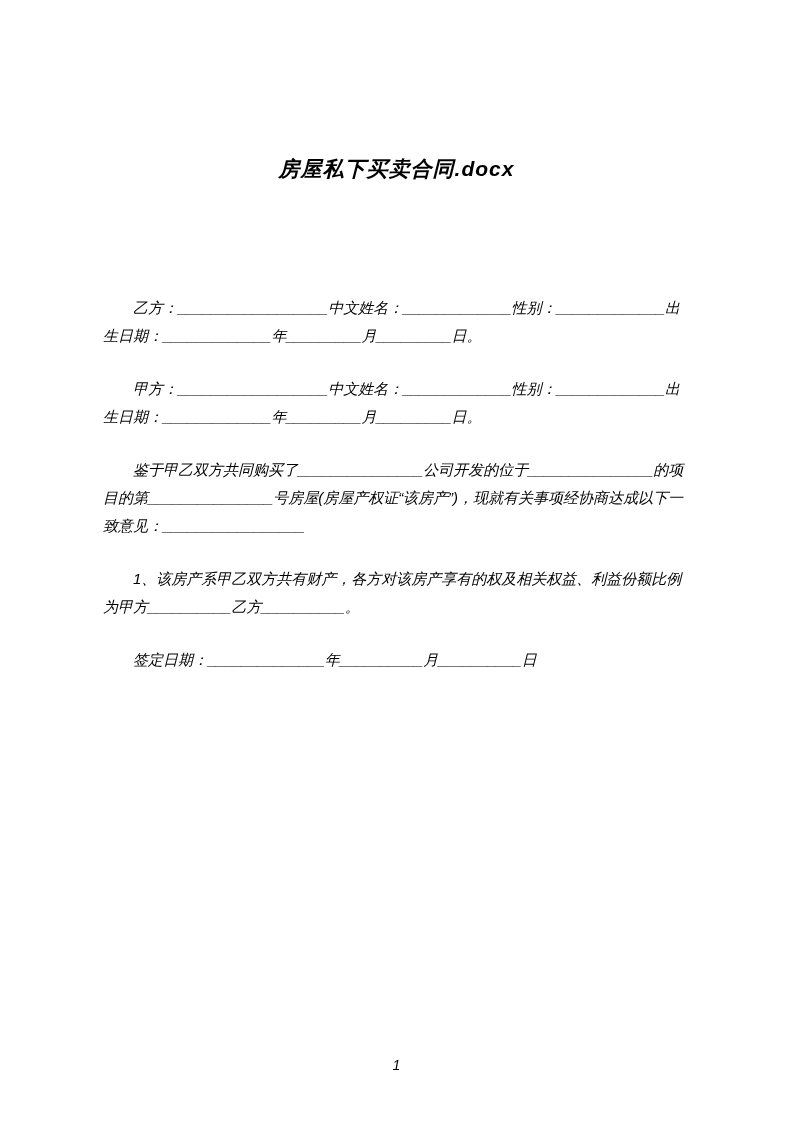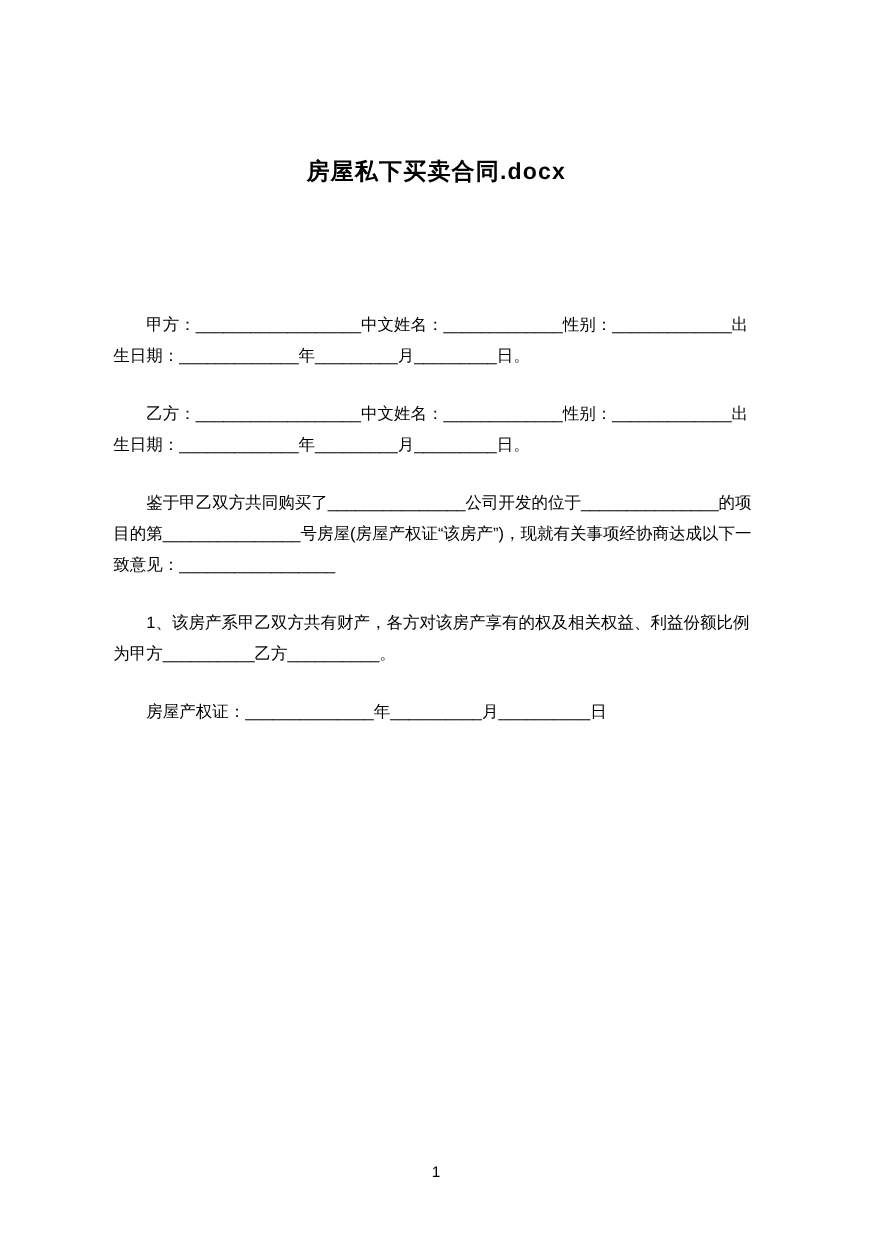--- a/index.html
+++ b/index.html
@@ -14,21 +14,22 @@
     color: #000000;
     position: relative;
     overflow: hidden;
   }
   .page {
     position: relative;
     width: 793px;
     height: 1122px;
     background: #ffffff;
     box-sizing: border-box;
-    padding: 4px 103px;
+    padding: 16px 103px;
+    font-style: italic;
   }
   .doc-title {
     margin: 0;
     padding-top: 138px;
     font-size: 21px;
     line-height: 30px;
     font-weight: bold;
     text-align: center;
     letter-spacing: 1px;
   }
@@ -55,22 +56,22 @@
   }
 </style>
 </head>
 <body>
 
 <div class="page">
 
   <h1 class="doc-title">房屋私下买卖合同.docx</h1>
 
   <div class="doc-body">
+    <p class="para">乙方：__________________中文姓名：_____________性别：_____________出生日期：_____________年_________月_________日。</p>
     <p class="para">甲方：__________________中文姓名：_____________性别：_____________出生日期：_____________年_________月_________日。</p>
-    <p class="para">乙方：__________________中文姓名：_____________性别：_____________出生日期：_____________年_________月_________日。</p>
     <p class="para">鉴于甲乙双方共同购买了_______________公司开发的位于_______________的项目的第_______________号房屋(房屋产权证“该房产”)，现就有关事项经协商达成以下一致意见：_________________</p>
     <p class="para">1、该房产系甲乙双方共有财产，各方对该房产享有的权及相关权益、利益份额比例为甲方__________乙方__________。</p>
-    <p class="para">房屋产权证：______________年__________月__________日</p>
+    <p class="para">签定日期：______________年__________月__________日</p>
   </div>
 
   <div class="page-number">1</div>
 
 </div>
 
 </body></html>

